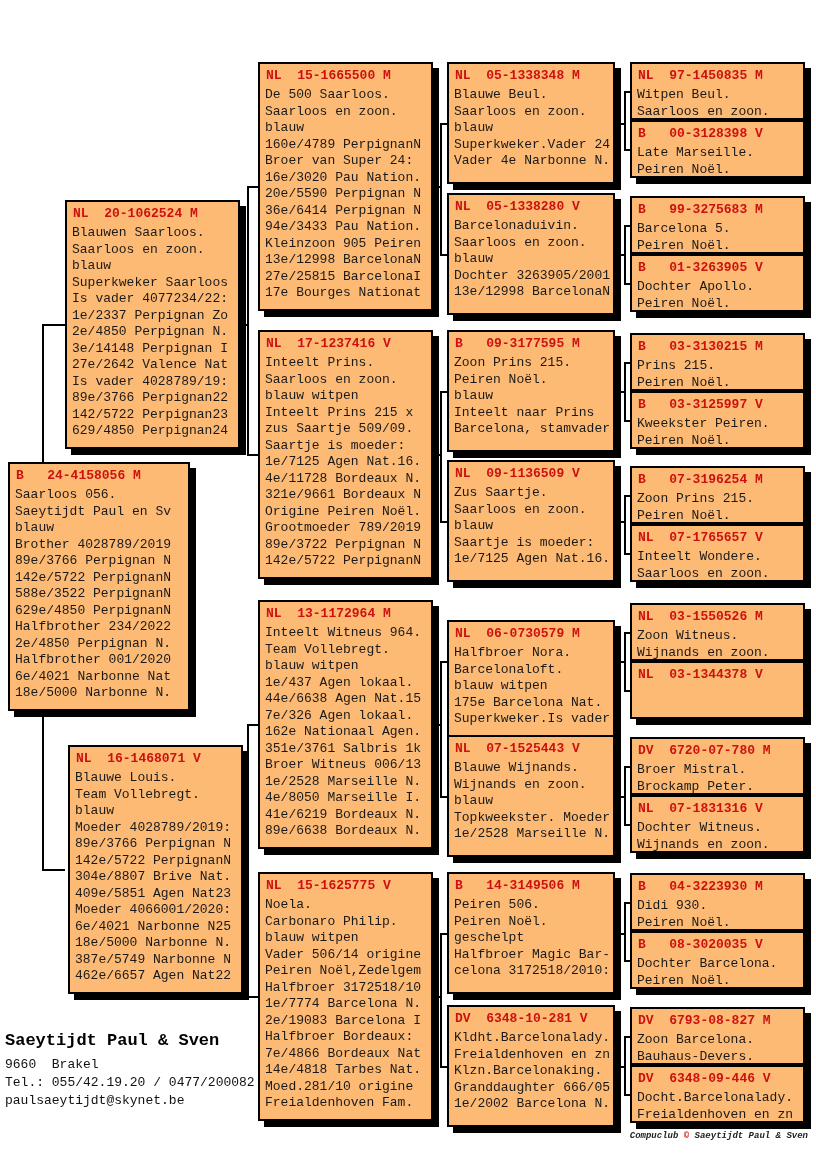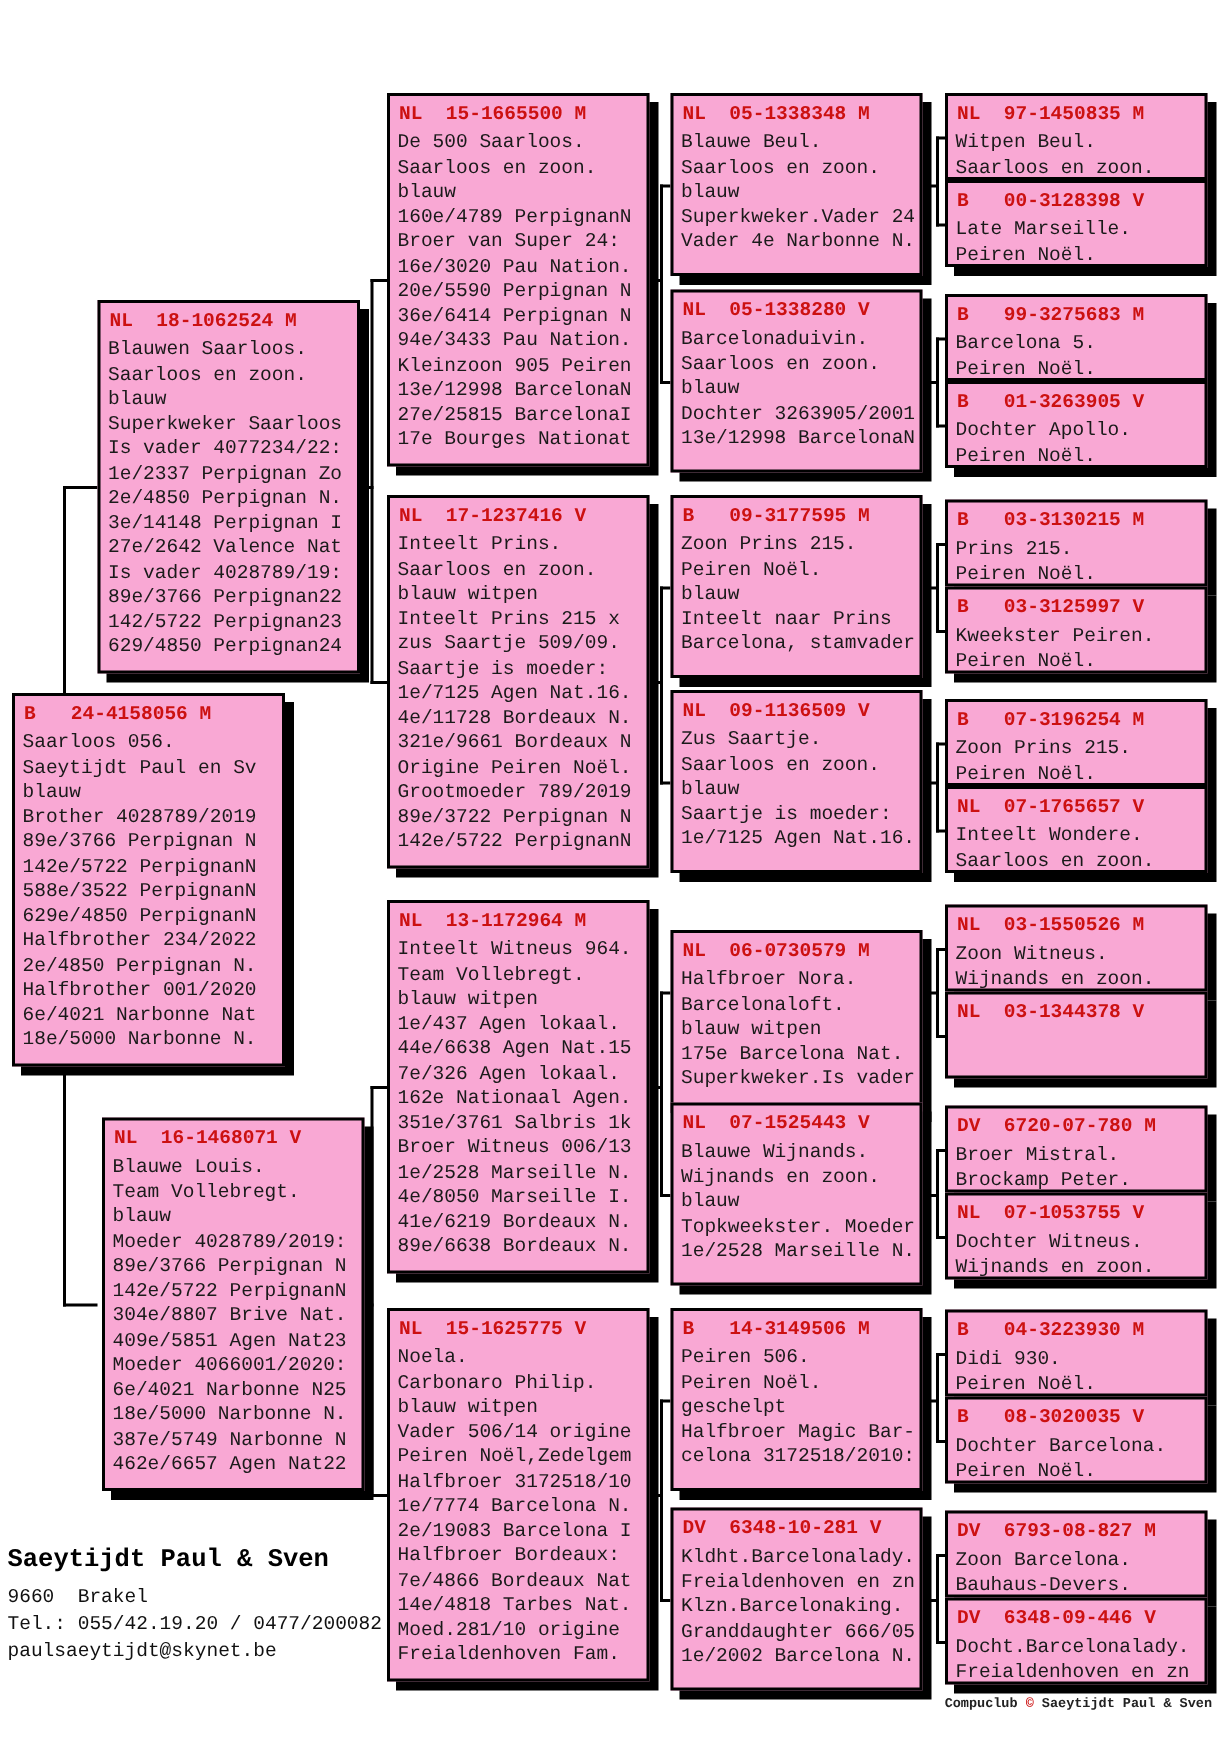--- a/index.html
+++ b/index.html
@@ -1,30 +1,30 @@
 <!DOCTYPE html>
 <html><head>
 <meta charset="utf-8">
 <style>
   html,body{margin:0;padding:0;background:#fff;}
   #page{position:relative;width:816px;height:1172px;background:#fff;overflow:hidden;
         font-family:"Liberation Mono","DejaVu Sans Mono",monospace;}
   #title{position:absolute;left:0;top:6px;width:816px;text-align:center;
          font-family:"Liberation Sans","DejaVu Sans",sans-serif;font-size:23px;color:#000;white-space:pre;}
-  .box{position:absolute;background:#f9a8d4;border:2px solid #000;box-shadow:6px 6px 0 #000;
+  .box{position:absolute;background:#fdba74;border:2px solid #000;box-shadow:6px 6px 0 #000;
        padding:3px 5px;z-index:2;overflow:hidden;box-sizing:border-box;}
   .hdr{font-family:"Liberation Mono","DejaVu Sans Mono",monospace;font-weight:bold;font-size:13px;
        color:#cc1111;white-space:pre;margin:1px 0 4px 1px;}
   .txt{font-family:"Liberation Mono","DejaVu Sans Mono",monospace;font-size:13px;line-height:16.5px;
        color:#1a1a1a;white-space:pre;}
   .cl{position:absolute;background:#000;z-index:1;}
   #owner{position:absolute;left:5px;top:1031px;z-index:3;}
   #owner .oname{font-weight:bold;font-size:17px;color:#000;white-space:pre;margin-bottom:6px;}
   #owner .oline{font-size:13px;line-height:18px;color:#111;white-space:pre;}
-  #credit{position:absolute;right:8px;top:1131px;z-index:3;font-weight:bold;
+  #credit{position:absolute;right:8px;top:1131px;z-index:3;font-style:italic;font-weight:bold;
           font-size:9px;color:#222;white-space:pre;}
   #credit .red{color:#cc1111;}
 </style>
 </head>
 <body>
 
 <div id="page">
 
   <div id="connectors">
       <div class="cl" style="left: 42px; top: 324px; width: 2px; height: 547px;"></div>
@@ -82,21 +82,21 @@
       <div class="cl" style="left: 624px; top: 902px; width: 2px; height: 60px;"></div>
       <div class="cl" style="left: 624px; top: 902px; width: 6px; height: 2px;"></div>
       <div class="cl" style="left: 624px; top: 960px; width: 6px; height: 2px;"></div>
       <div class="cl" style="left: 615px; top: 1066px; width: 11px; height: 2px;"></div>
       <div class="cl" style="left: 624px; top: 1036px; width: 2px; height: 60px;"></div>
       <div class="cl" style="left: 624px; top: 1036px; width: 6px; height: 2px;"></div>
       <div class="cl" style="left: 624px; top: 1094px; width: 6px; height: 2px;"></div>
     </div>
 
   <div class="box" style="left:65px;top:200px;width:175px;height:249px">
-    <div class="hdr">NL  18-1062524 M</div>
+    <div class="hdr">NL  20-1062524 M</div>
     <div class="txt">Blauwen Saarloos.
 Saarloos en zoon.
 blauw
 Superkweker Saarloos
 Is vader 4077234/22:
 1e/2337 Perpignan Zo
 2e/4850 Perpignan N.
 3e/14148 Perpignan I
 27e/2642 Valence Nat
 Is vader 4028789/19:
@@ -314,21 +314,21 @@
   </div>
   <div class="box" style="left:630px;top:661px;width:175px;height:58px">
     <div class="hdr">NL  03-1344378 V</div>
   </div>
   <div class="box" style="left:630px;top:737px;width:175px;height:58px">
     <div class="hdr">DV  6720-07-780 M</div>
     <div class="txt">Broer Mistral.
 Brockamp Peter.</div>
   </div>
   <div class="box" style="left:630px;top:795px;width:175px;height:58px">
-    <div class="hdr">NL  07-1053755 V</div>
+    <div class="hdr">NL  07-1831316 V</div>
     <div class="txt">Dochter Witneus.
 Wijnands en zoon.</div>
   </div>
   <div class="box" style="left:630px;top:873px;width:175px;height:58px">
     <div class="hdr">B   04-3223930 M</div>
     <div class="txt">Didi 930.
 Peiren Noël.</div>
   </div>
   <div class="box" style="left:630px;top:931px;width:175px;height:58px">
     <div class="hdr">B   08-3020035 V</div>

